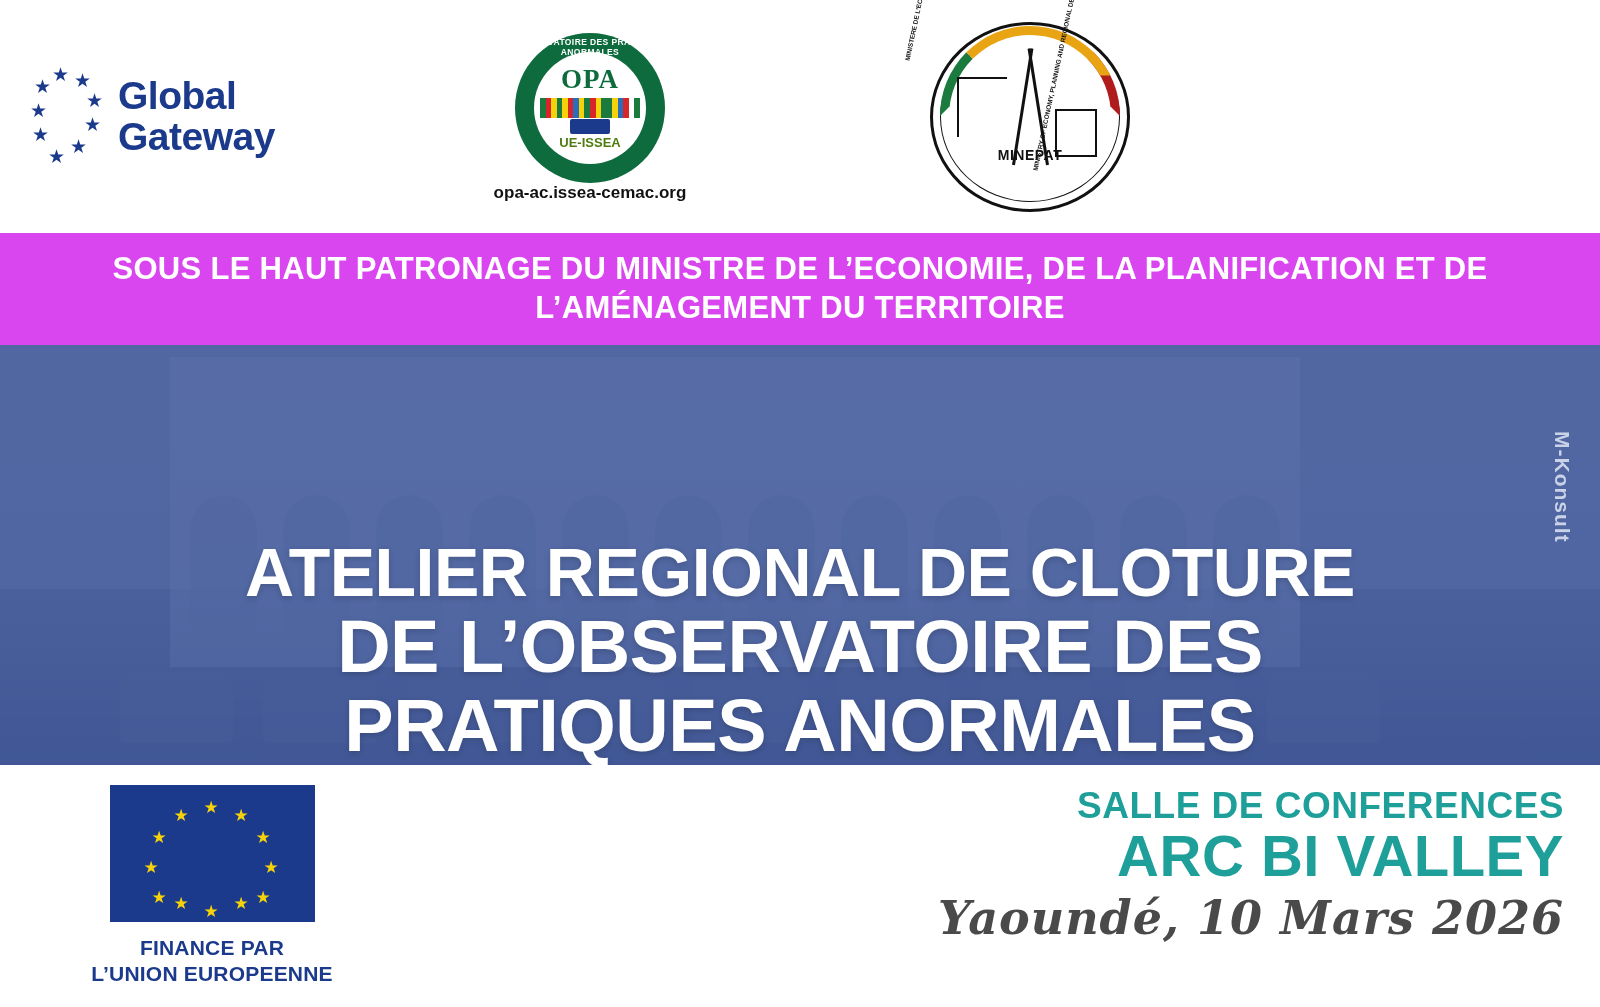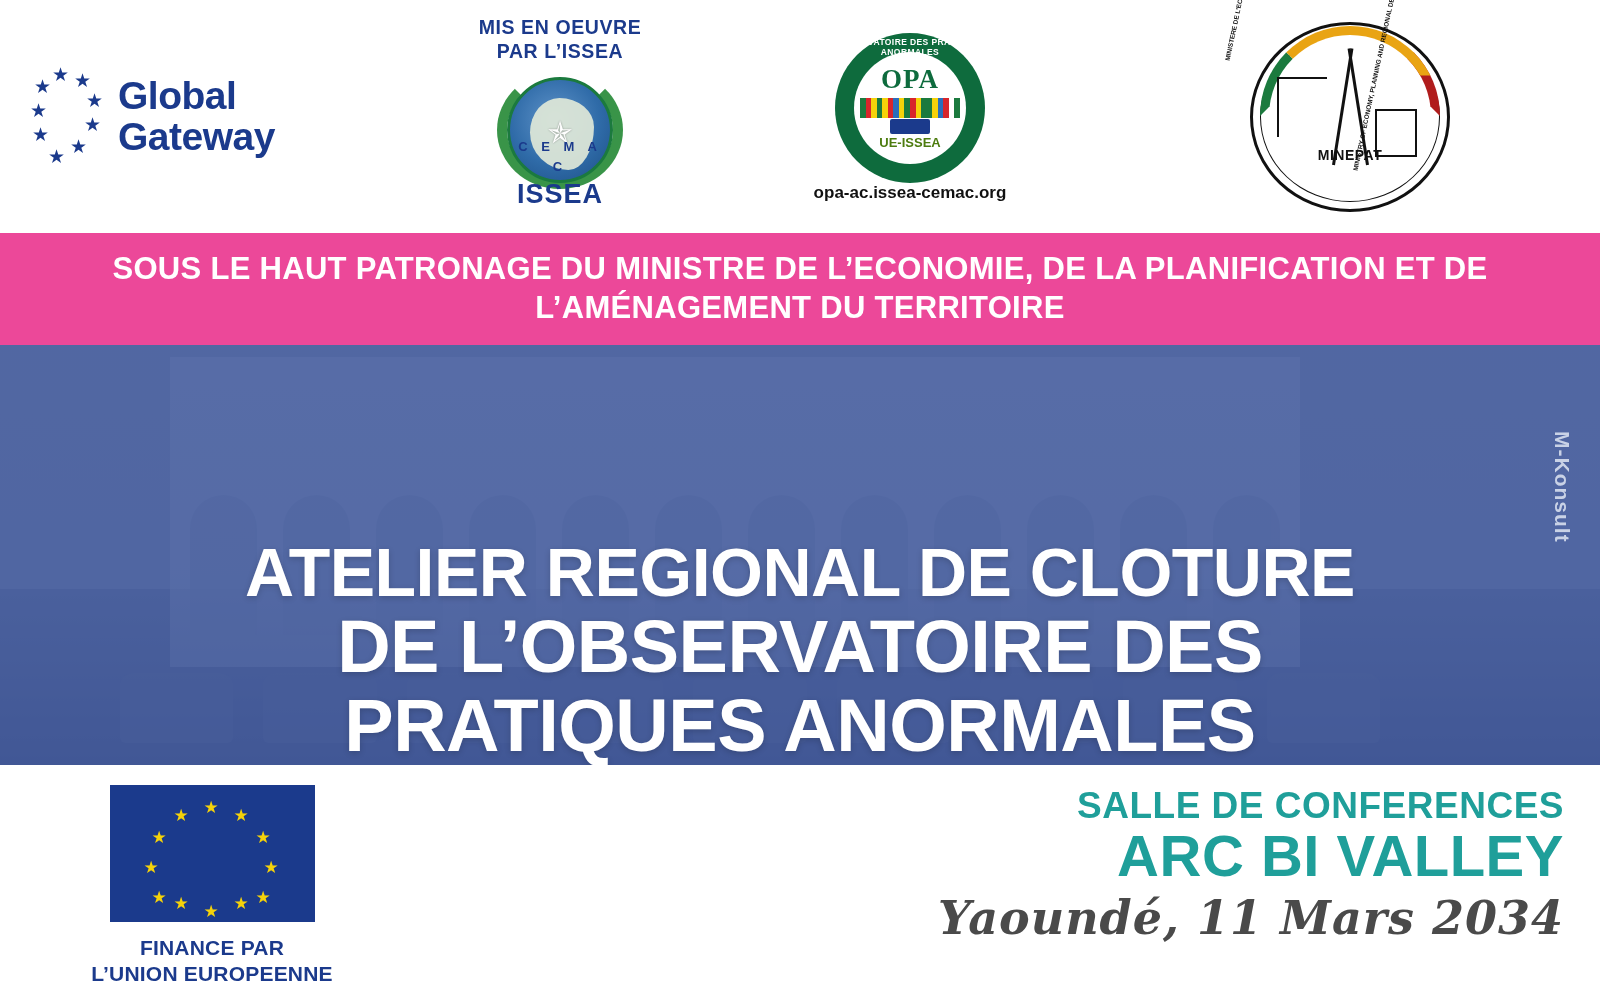--- a/index.html
+++ b/index.html
@@ -168,21 +168,21 @@
     transform: rotate(-78deg); transform-origin: left center; white-space: nowrap;
   }
   .minepat-ring-text .r {
     position: absolute; right: 10px; top: 150px; width: 120px;
     transform: rotate(-78deg); transform-origin: left center; white-space: nowrap;
   }
 
   
   .green-band {
     position: absolute; top: 233px; left: 0; width: 1600px; height: 112px;
-    background: #ec4899;
+    background: #d946ef;
     display: flex; align-items: center; justify-content: center;
   }
   .green-band h2 {
     color: #ffffff; font-weight: bold; font-size: 31px; line-height: 1.25;
     letter-spacing: .3px; text-align: center; max-width: 1420px;
   }
 
   
   .hero {
     position: absolute; top: 345px; left: 0; width: 1600px; height: 420px;
@@ -278,34 +278,20 @@
           <span style="left:40px;top:72px;">★</span>
           <span style="left:18px;top:82px;">★</span>
         </div>
         <div class="gg-text">
           <div>Global</div>
           <div>Gateway</div>
         </div>
       </div>
     </div>
 
-    <div class="logo-slot issea">
-      <div class="issea-top">
-        <div>MIS EN OEUVRE</div>
-        <div>PAR L’ISSEA</div>
-      </div>
-      <div class="cemac-logo">
-        <div class="wreath"></div>
-        <div class="cemac-circle"></div>
-        <div class="cemac-star">✯</div>
-        <div class="cemac-letters">C E M A</div>
-        <div class="cemac-letters2">C</div>
-        <div class="issea-word">ISSEA</div>
-      </div>
-    </div>
 
     <div class="logo-slot opa">
       <div class="opa-logo">
         <div class="opa-ring">
           <div class="opa-inner">
             <div class="opa-letters">OPA</div>
             <div class="opa-flags">
               <i style="background:linear-gradient(90deg,#1b7a3e 33%,#d8252b 33% 66%,#f5d20a 66%)"></i>
               <i style="background:linear-gradient(90deg,#1b7a3e 33%,#f5d20a 33% 66%,#d8252b 66%)"></i>
               <i style="background:linear-gradient(90deg,#2a6ebb 33%,#f5d20a 33% 66%,#1b7a3e 66%)"></i>
@@ -404,18 +390,18 @@
       </div>
       <div class="eu-caption">
         <div>FINANCE PAR</div>
         <div>L’UNION EUROPEENNE</div>
       </div>
     </div>
 
     <div class="venue">
       <div class="l1">SALLE DE CONFERENCES</div>
       <div class="l2">ARC BI VALLEY</div>
-      <div class="l3">Yaoundé, 11 Mars 2034</div>
+      <div class="l3">Yaoundé, 10 Mars 2026</div>
     </div>
 
   </div>
 
 </div>
 
 </body></html>

